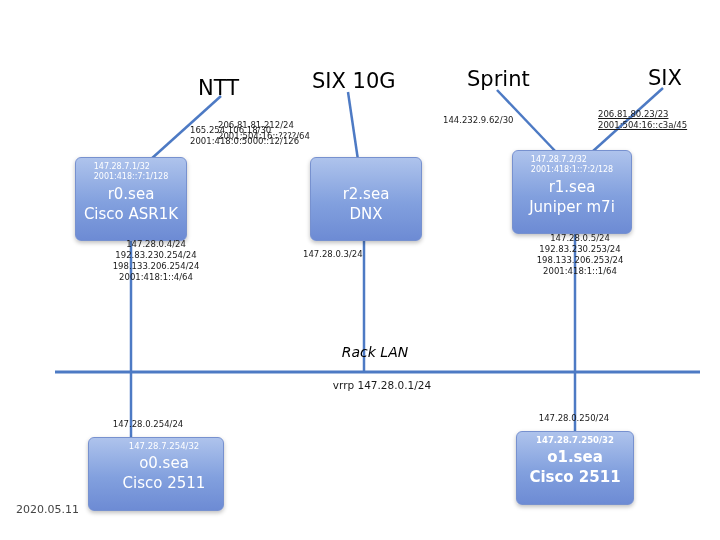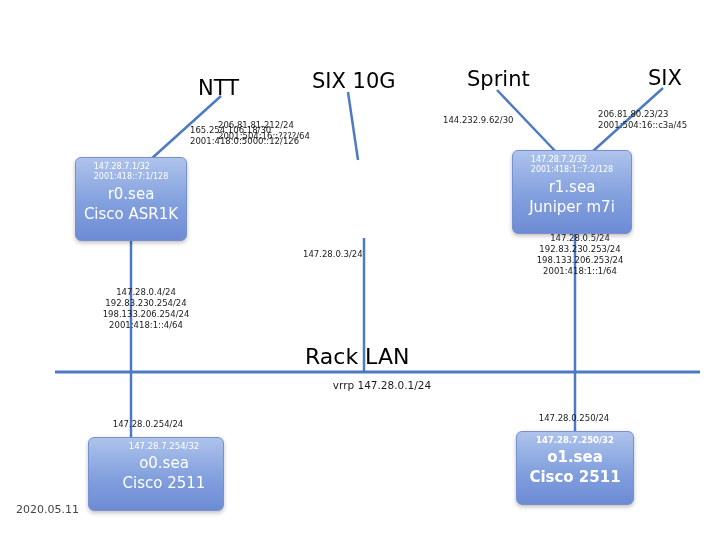--- a/index.html
+++ b/index.html
@@ -23,21 +23,21 @@
     background:linear-gradient(180deg,#aec3ec 0%,#82a0de 55%,#6d8bd4 100%);
     border:1px solid #7791cf;
     box-shadow:0 2px 4px rgba(0,0,0,0.25);
     color:#ffffff;text-align:left;
     display:flex;flex-direction:column;align-items:center;
   }
   .node-addrs{font-size:8px;line-height:10px;padding-top:4px;min-height:22px;white-space:nowrap;}
   .node-addr-one{font-size:8.5px;line-height:11px;padding-top:3px;min-height:12px;white-space:nowrap;}
   .node-name{font-size:15px;line-height:20px;}
   .node-model{font-size:15px;line-height:20px;}
-  .lanlabel{position:absolute;font-size:22px;color:#000;z-index:3;}
+  .lanlabel{position:absolute;font-size:14px;color:#000;z-index:3;text-align:center;font-style:italic;}
   .vrrp{position:absolute;font-size:10.5px;color:#1a1a1a;z-index:3;text-align:center;}
   .footer{position:absolute;font-size:11px;color:#444;z-index:3;}
   .center{text-align:center;}
 </style>
 </head>
 <body>
 
 <div id="canvas">
 
   <svg id="wires" width="720" height="540">
@@ -61,45 +61,50 @@
     <div>165.254.106.18/30</div>
     <div>2001:418:0:5000::12/126</div>
   </div>
   <div class="abs addr" style="left:218px;top:120px;">
     <div>206.81.81.212/24</div>
     <div>2001:504:16::????/64</div>
   </div>
   <div class="abs addr" style="left:443px;top:115px;">
     <div>144.232.9.62/30</div>
   </div>
-  <div class="abs addr" style="left:598px;top:109px;">
+  <div class="abs addr" style="left:598px;top:109px;text-decoration:underline;">
     <div>206.81.80.23/23</div>
     <div>2001:504:16::c3a/45</div>
   </div>
 
   <div class="node" style="left:75px;top:157px;width:110px;height:82px;">
     <div class="node-addrs">
       <div>147.28.7.1/32</div>
       <div>2001:418::7:1/128</div>
     </div>
     <div class="node-name">r0.sea</div>
     <div class="node-model">Cisco ASR1K</div>
   </div>
 
+  <div class="node" style="left:310px;top:157px;width:110px;height:82px;">
+    <div class="node-addrs"></div>
+    <div class="node-name">r2.sea</div>
+    <div class="node-model">DNX</div>
+  </div>
 
   <div class="node" style="left:512px;top:150px;width:118px;height:82px;">
     <div class="node-addrs">
       <div>147.28.7.2/32</div>
       <div>2001:418:1::7:2/128</div>
     </div>
     <div class="node-name">r1.sea</div>
     <div class="node-model">Juniper m7i</div>
   </div>
 
-  <div class="abs addr center" style="left:96px;top:239px;width:100px;margin-top:48px;">
+  <div class="abs addr center" style="left:106px;top:239px;width:100px;">
     <div>147.28.0.4/24</div>
     <div>192.83.230.254/24</div>
     <div>198.133.206.254/24</div>
     <div>2001:418:1::4/64</div>
   </div>
   <div class="abs addr" style="left:303px;top:249px;">
     <div>147.28.0.3/24</div>
   </div>
   <div class="abs addr center" style="left:530px;top:233px;width:100px;">
     <div>147.28.0.5/24</div>

